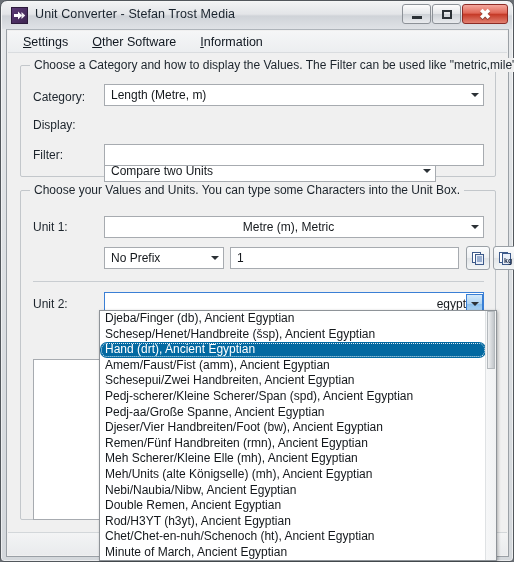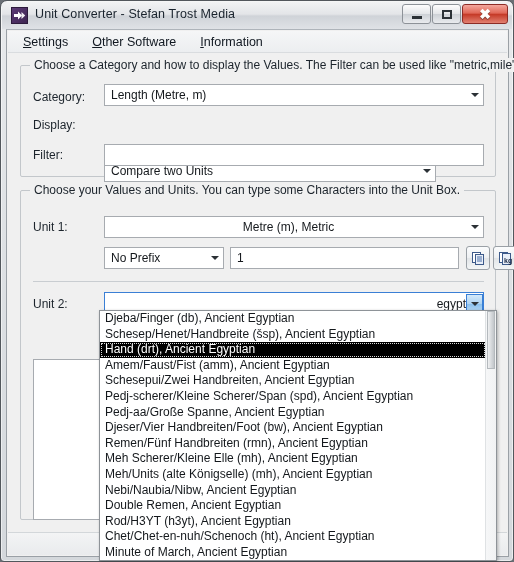--- a/index.html
+++ b/index.html
@@ -242,24 +242,25 @@
   .dd-item {
     height: 15.6px;
     line-height: 15.6px;
     font-size: 12px;
     color: #14181c;
     padding-left: 5px;
     white-space: nowrap;
     overflow: hidden;
   }
   .dd-item.selected {
-    background: #000000;
+    background: #0369a1;
     color: #ffffff;
     outline: 1px dotted rgba(255,255,255,0.85);
     outline-offset: -2px;
+    border-radius: 7px;
   }
   .dd-scroll {
     position: absolute;
     right: 0; top: 0; bottom: 0;
     width: 10px;
     background: linear-gradient(90deg,#f6f7f8 0%, #f1f2f3 100%);
     border-left: 1px solid #dfe2e4;
   }
   .dd-thumb {
     position: absolute;

